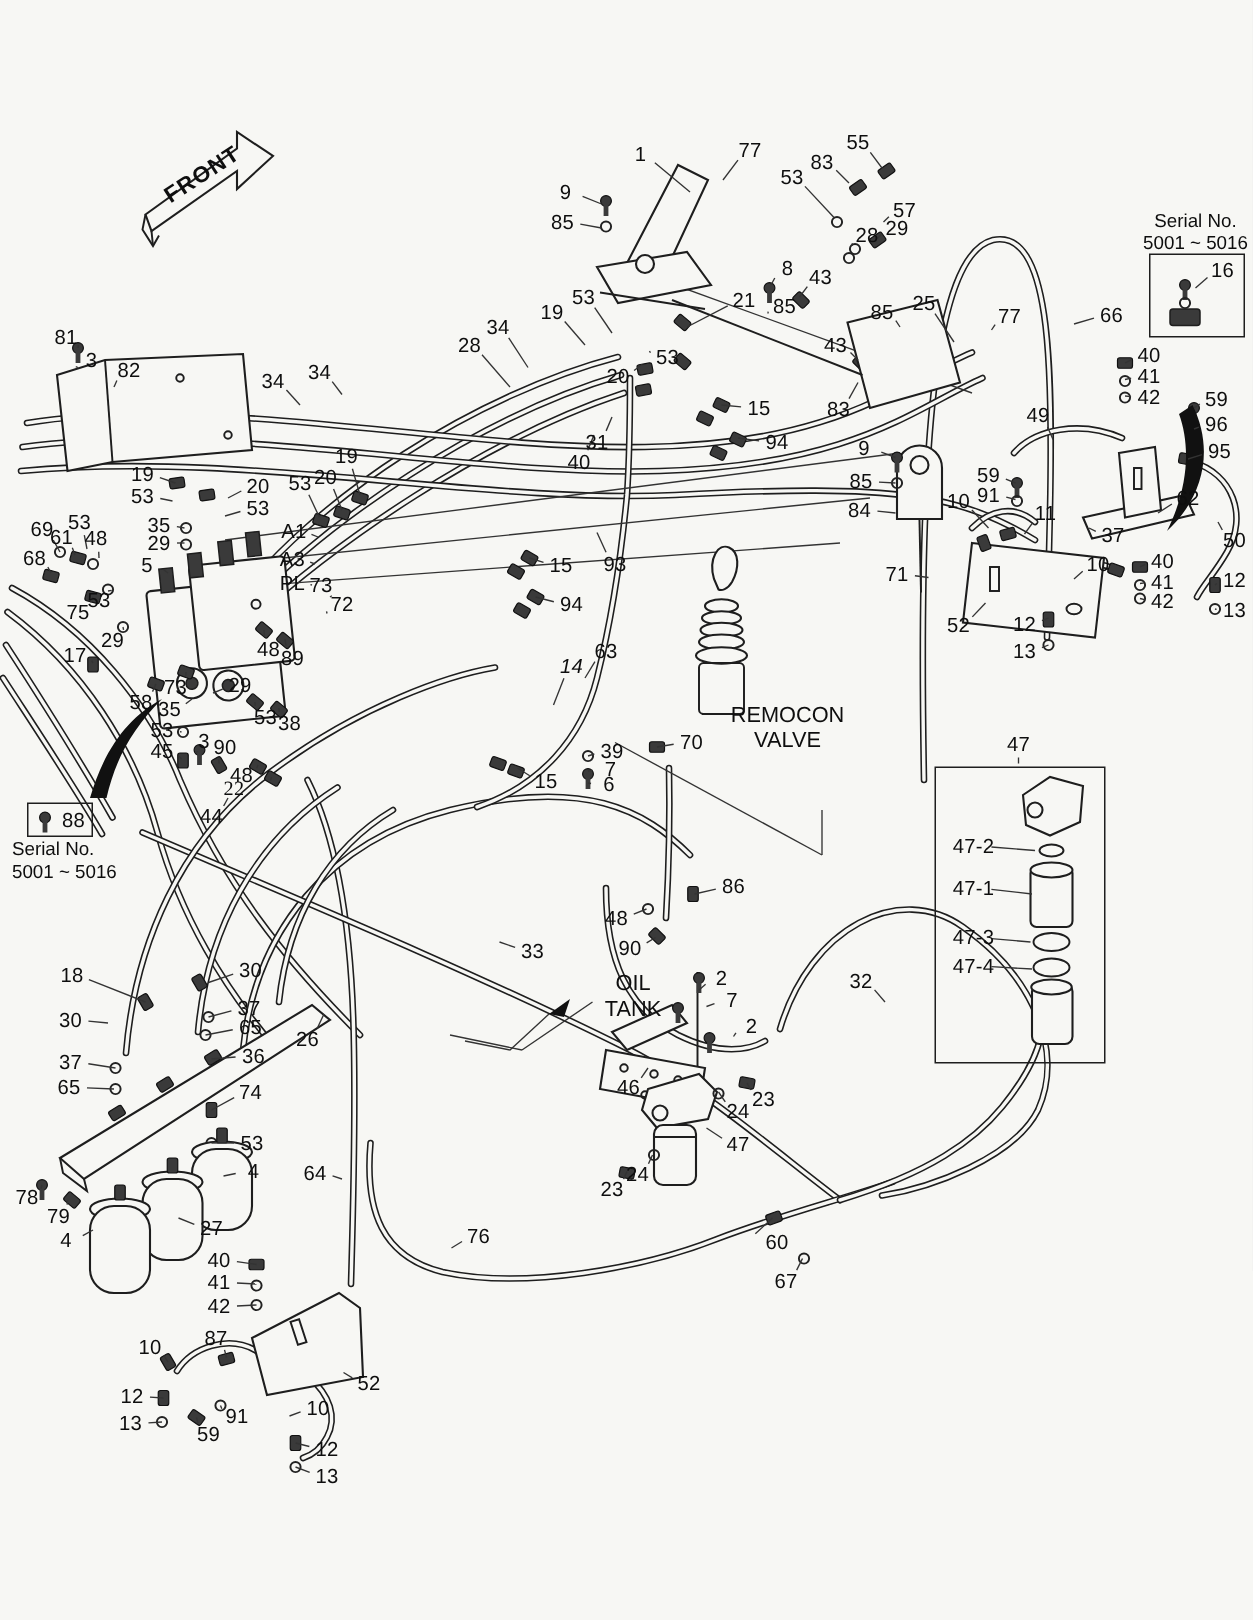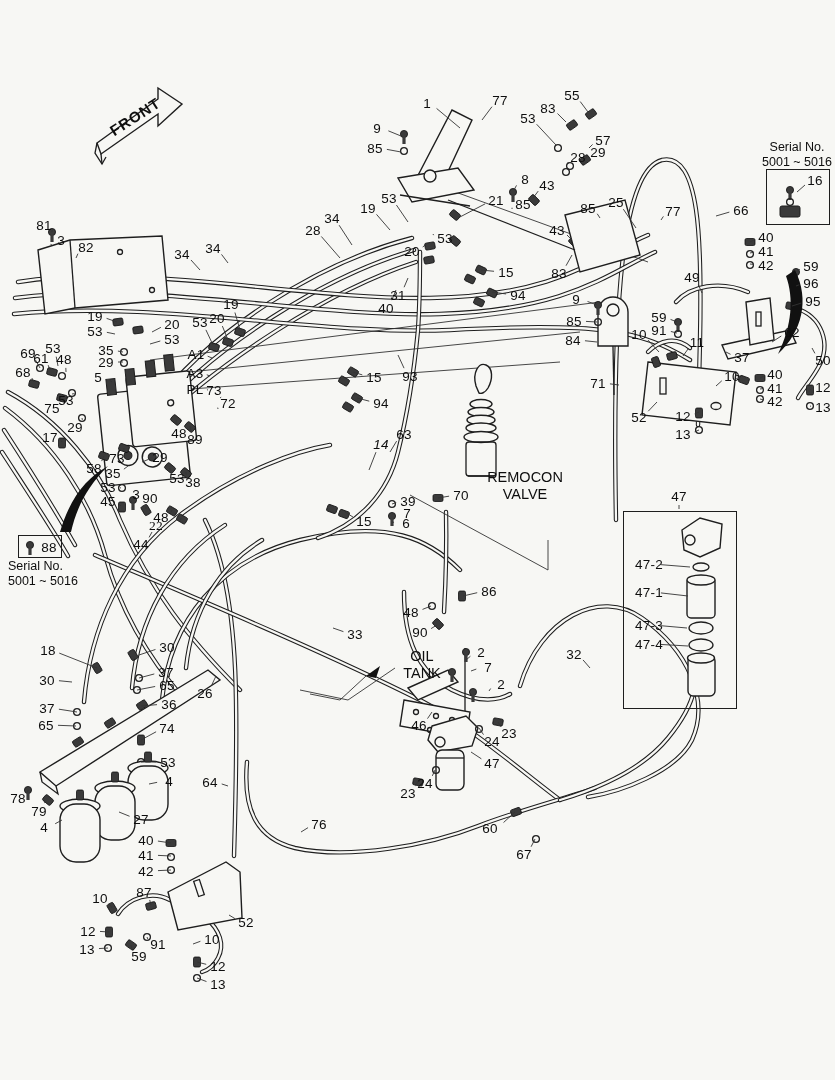--- a/index.html
+++ b/index.html
@@ -701,21 +701,21 @@
       <div class="callout" style="left: 481px; top: 652px;">2</div>
       <div class="callout" style="left: 488px; top: 667px;">7</div>
       <div class="callout" style="left: 501px; top: 684px;">2</div>
       <div class="callout" style="left: 574px; top: 654px;">32</div>
       <div class="callout" style="left: 419px; top: 725px;">46</div>
       <div class="callout" style="left: 509px; top: 733px;">23</div>
       <div class="callout" style="left: 492px; top: 741px;">24</div>
       <div class="callout" style="left: 492px; top: 763px;">47</div>
       <div class="callout" style="left: 425px; top: 783px;">24</div>
       <div class="callout" style="left: 408px; top: 793px;">23</div>
-      <div class="callout" style="left: 490px; top: 828px; text-align: center;">60</div>
+      <div class="callout" style="left: 518px; top: 828px; text-align: center;">60</div>
       <div class="callout" style="left: 524px; top: 854px;">67</div>
       <div class="callout" style="left: 319px; top: 824px;">76</div>
       <div class="callout" style="left: 679px; top: 496px;">47</div>
       <div class="callout" style="left: 649px; top: 564px;">47-2</div>
       <div class="callout" style="left: 649px; top: 592px;">47-1</div>
       <div class="callout" style="left: 649px; top: 625px;">47-3</div>
       <div class="callout" style="left: 649px; top: 644px;">47-4</div>
       <div class="callout" style="left: 48px; top: 650px;">18</div>
       <div class="callout" style="left: 167px; top: 647px;">30</div>
       <div class="callout" style="left: 47px; top: 680px;">30</div>

